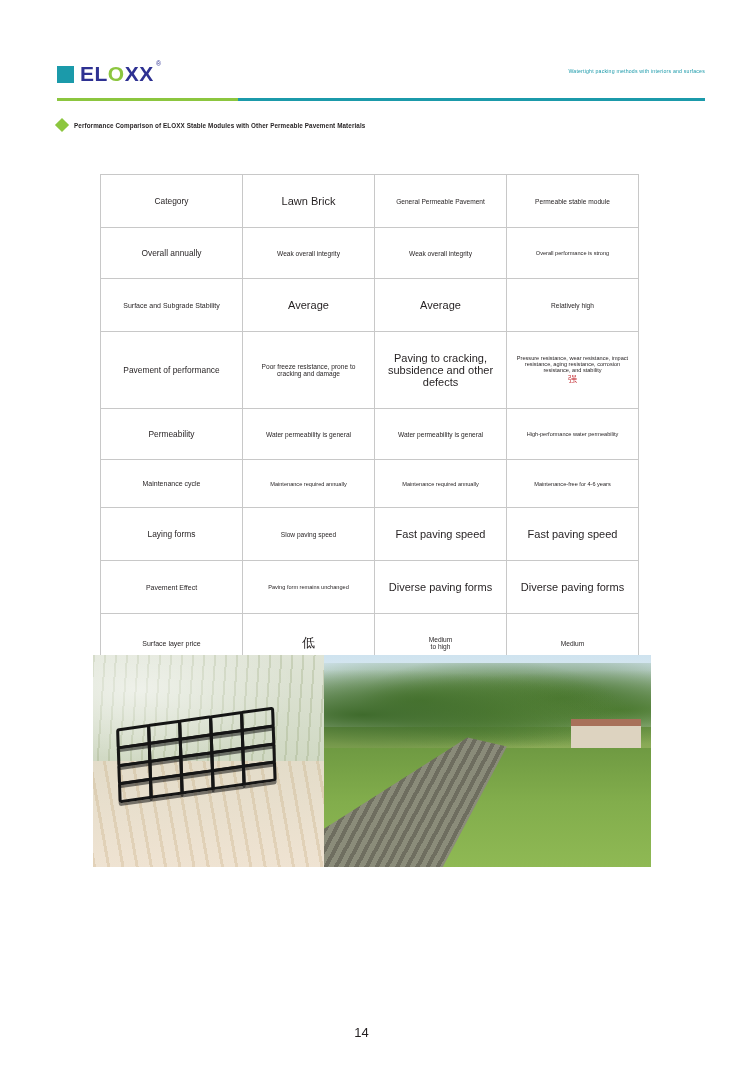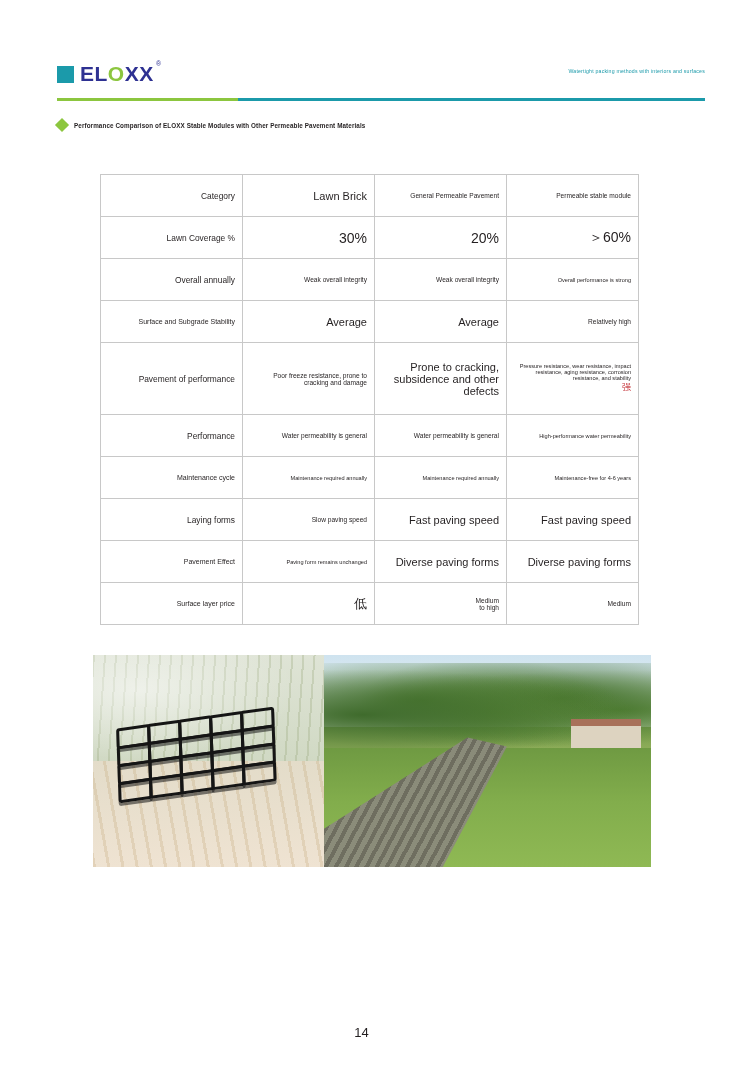--- a/index.html
+++ b/index.html
@@ -97,23 +97,23 @@
     top: 174px;
     width: 538px;
   }
   table.cmp {
     border-collapse: collapse;
     width: 538px;
     table-layout: fixed;
   }
   table.cmp td {
     border: 1px solid #c8c8c8;
-    padding: 0 7px;
+    padding: 20px 7px;
     vertical-align: middle;
-    text-align: right;
+    text-align: center;
     color: #231f20;
   }
   .col-cat { width: 142px; }
   .col-b { width: 132px; }
   .col-c { width: 132px; }
   .col-d { width: 132px; }
 
   td.cat { font-size: 8.4px; }
   td.cat.sm { font-size: 7px; }
   td.val { font-size: 8.6px; }
@@ -269,53 +269,47 @@
         <col class="col-d">
     </colgroup>
     <tbody>
       <tr class="row-h">
         <td class="cat">Category</td>
         <td class="val md">Lawn Brick</td>
         <td class="val sm left">General Permeable Pavement</td>
         <td class="val sm">Permeable stable module</td>
       </tr>
 
-      <tr class="row-h">
-        <td class="cat">Lawn Coverage %</td>
-        <td class="val lg">30%</td>
-        <td class="val lg">20%</td>
-        <td class="val lg">＞60%</td>
-      </tr>
 
       <tr class="row-h">
         <td class="cat">Overall annually</td>
         <td class="val sm">Weak overall integrity</td>
         <td class="val sm">Weak overall integrity</td>
         <td class="val xs left">Overall performance is strong</td>
       </tr>
 
       <tr class="row-h">
         <td class="cat sm">Surface and Subgrade Stability</td>
         <td class="val md">Average</td>
         <td class="val md">Average</td>
         <td class="val sm">Relatively high</td>
       </tr>
 
       <tr class="row-tall">
         <td class="cat">Pavement of performance</td>
         <td class="val sm left">Poor freeze resistance, prone to cracking and damage</td>
-        <td class="val md left">Prone to cracking, subsidence and other defects</td>
+        <td class="val md left">Paving to cracking, subsidence and other defects</td>
         <td class="val xs left">
           <span>Pressure resistance, wear resistance, impact resistance, aging resistance, corrosion resistance, and stability</span>
           <div class="red">强</div>
         </td>
       </tr>
 
       <tr class="row-h">
-        <td class="cat">Performance</td>
+        <td class="cat">Permeability</td>
         <td class="val sm left">Water permeability is general</td>
         <td class="val sm left">Water permeability is general</td>
         <td class="val xs">High-performance water permeability</td>
       </tr>
 
       <tr class="row-h">
         <td class="cat sm">Maintenance cycle</td>
         <td class="val xs">Maintenance required annually</td>
         <td class="val xs">Maintenance required annually</td>
         <td class="val xs">Maintenance-free for 4-6 years</td>

